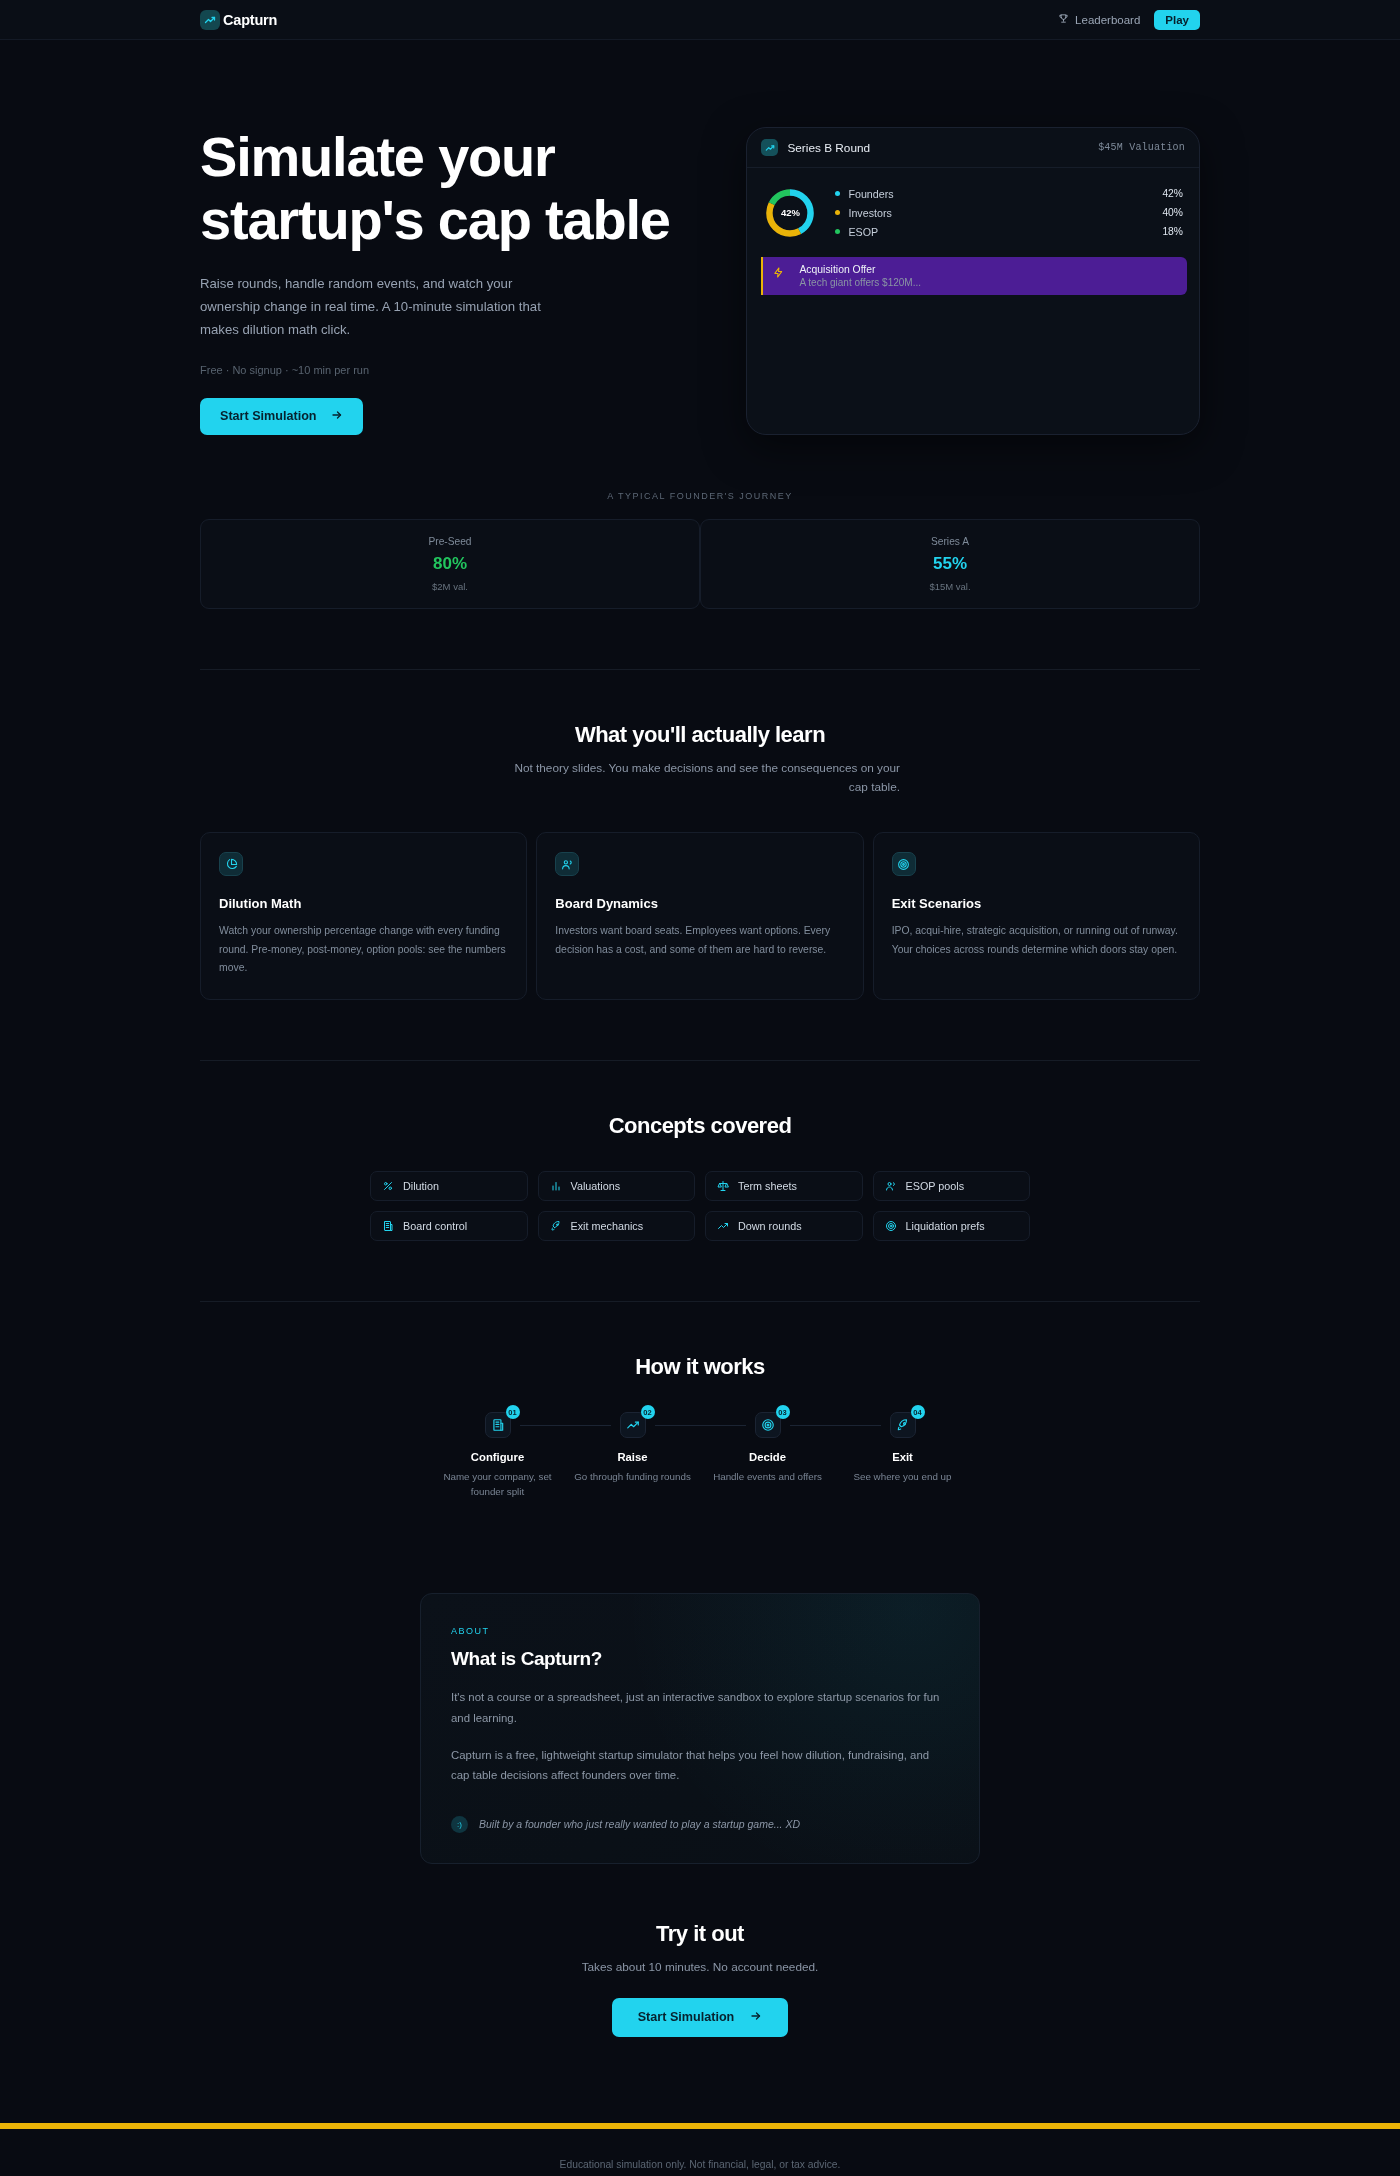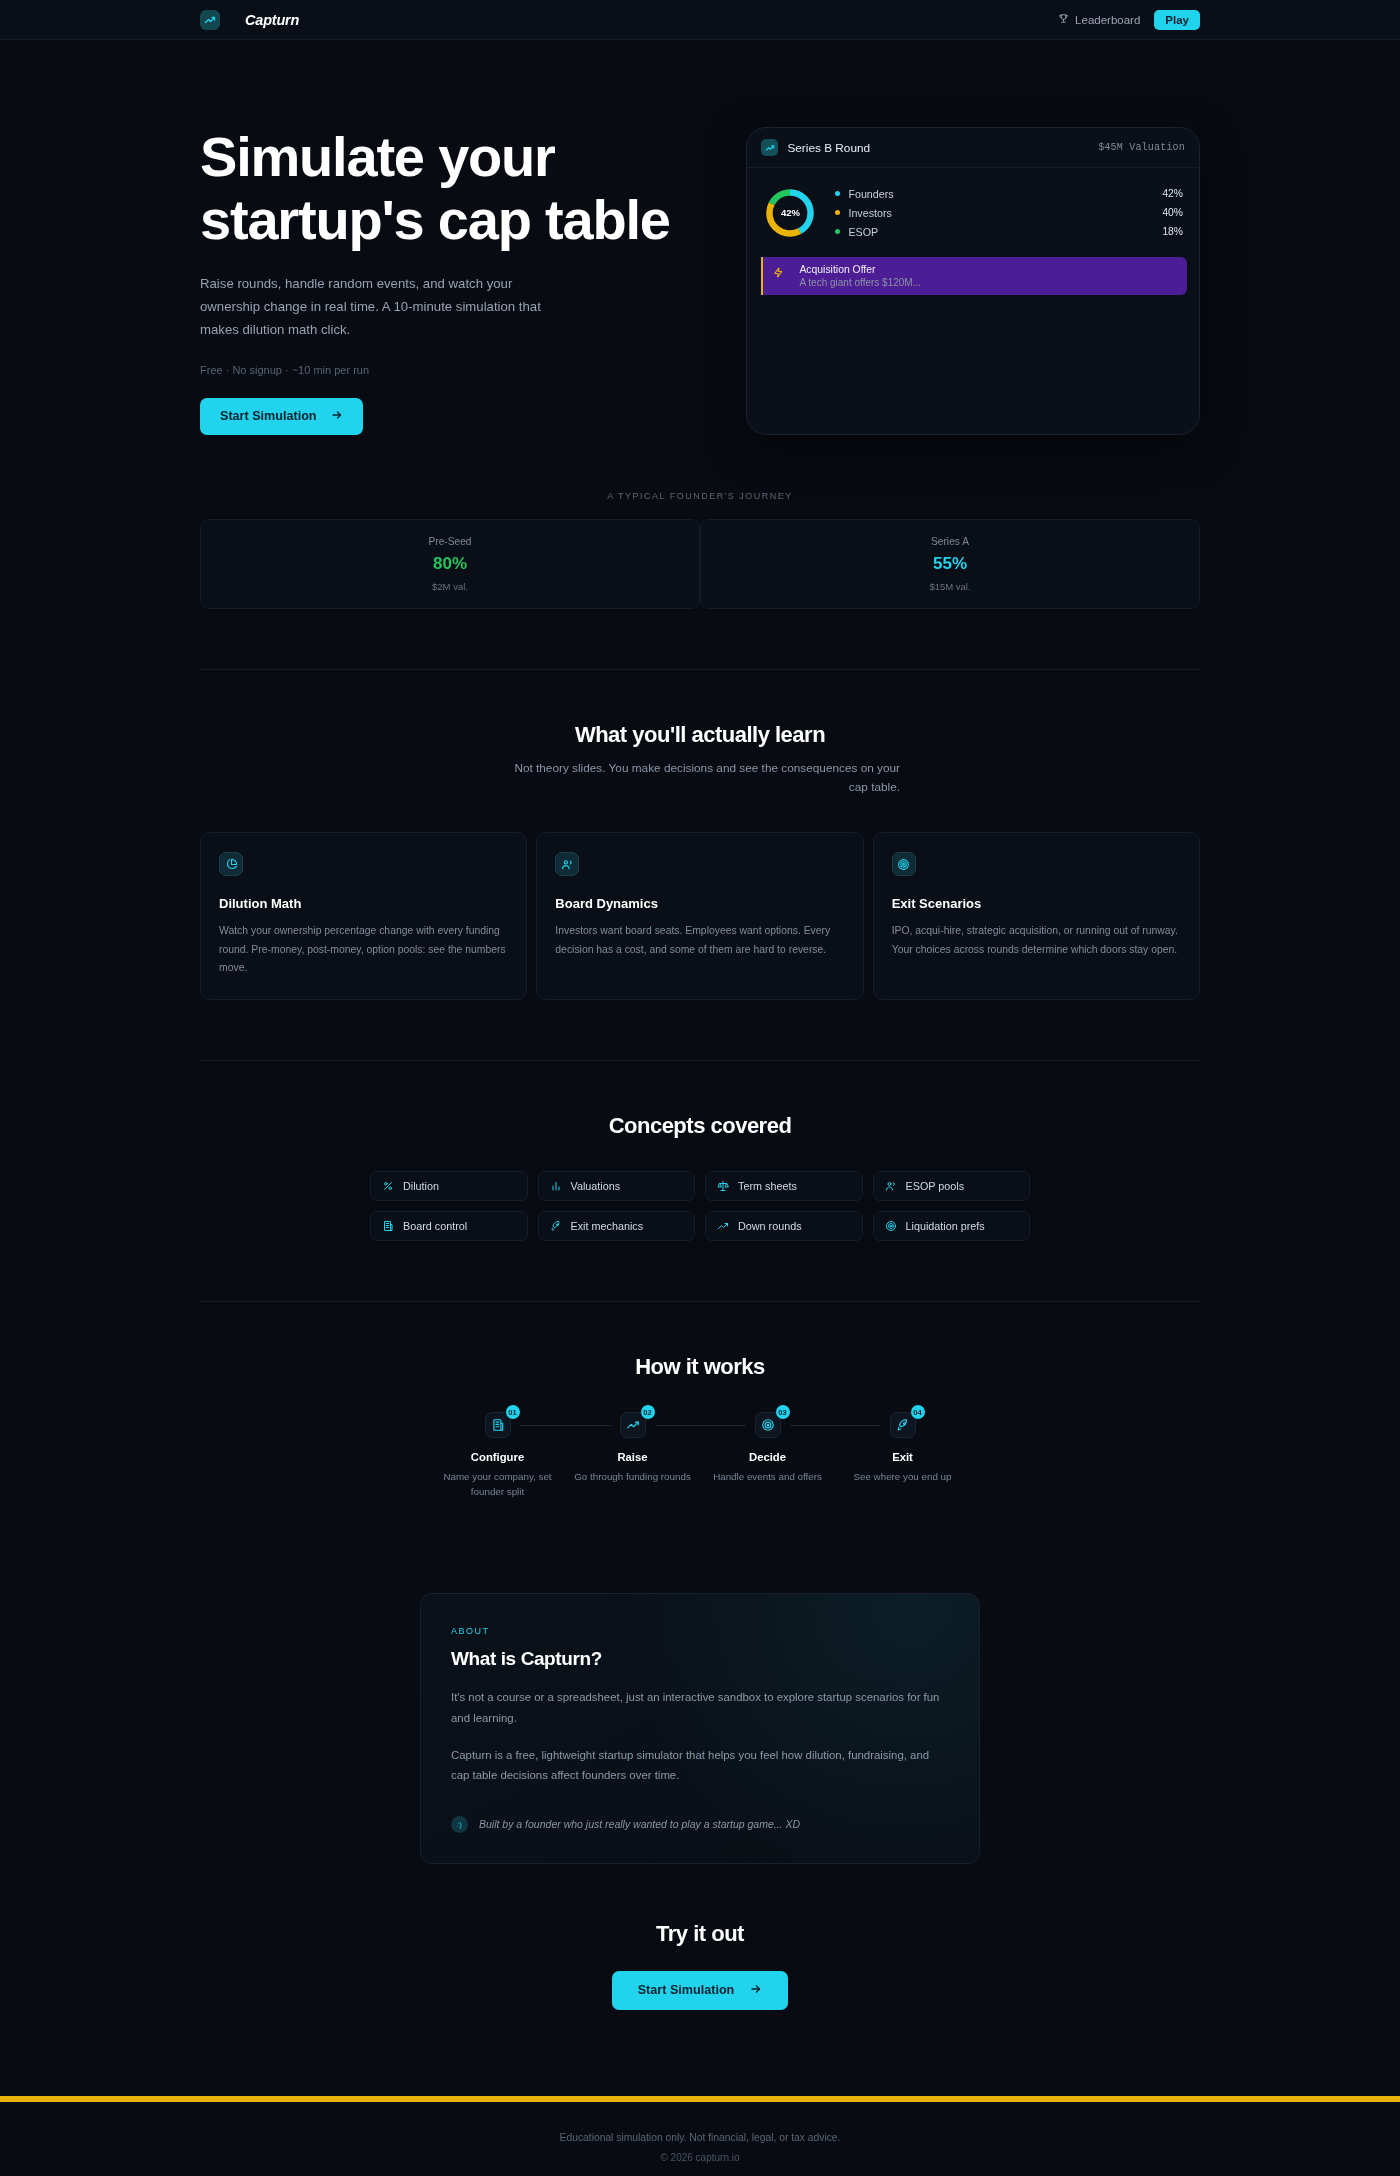--- a/index.html
+++ b/index.html
@@ -15,21 +15,21 @@
 
   
   .nav {
     height:40px; width:100%;
     background:#0a0e16;
     border-bottom:1px solid #141a26;
     display:flex; align-items:center;
     padding:0 200px;
     position:relative;
   }
-  .nav-left { display:flex; align-items:center; gap:25px;font-style:italic; }
+  .nav-left { display:flex; align-items:center; gap:3px; }
   .logo-box {
     width:20px; height:20px; border-radius:6px;
     background:#13474f;
     display:flex; align-items:center; justify-content:center;
   }
   .logo-box svg { width:12px; height:12px; }
   .brand { font-size:14.5px; font-weight:bold; color:#ffffff; letter-spacing:-0.2px; }
   .nav-right { margin-left:auto; display:flex; align-items:center; gap:14px; }
   .nav-link { display:flex; align-items:center; gap:6px; color:#9aa5b5; font-size:11.5px; }
   .nav-link svg { width:11px; height:11px; }
@@ -535,20 +535,21 @@
       <div class="about-p">Capturn is a free, lightweight startup simulator that helps you feel how dilution, fundraising, and cap table decisions affect founders over time.</div>
       <div class="about-quote">
         <div class="q-avatar">:)</div>
         <div class="q-text">Built by a founder who just really wanted to play a startup game... XD</div>
       </div>
     </div>
   </div>
 
   <div class="try">
     <h2 class="sec-title">Try it out</h2>
+    <div class="try-sub">Takes about 10 minutes. No account needed.</div>
     <button class="cta-wide">
       <span>Start Simulation</span>
       <span>
         <svg viewBox="0 0 24 24" fill="none" stroke="#06222e" stroke-width="2.6" stroke-linecap="round" stroke-linejoin="round">
             <line x1="4" y1="12" x2="19" y2="12"></line>
             <polyline points="13,6 19,12 13,18"></polyline>
           </svg>
       </span>
     </button>
   </div>

